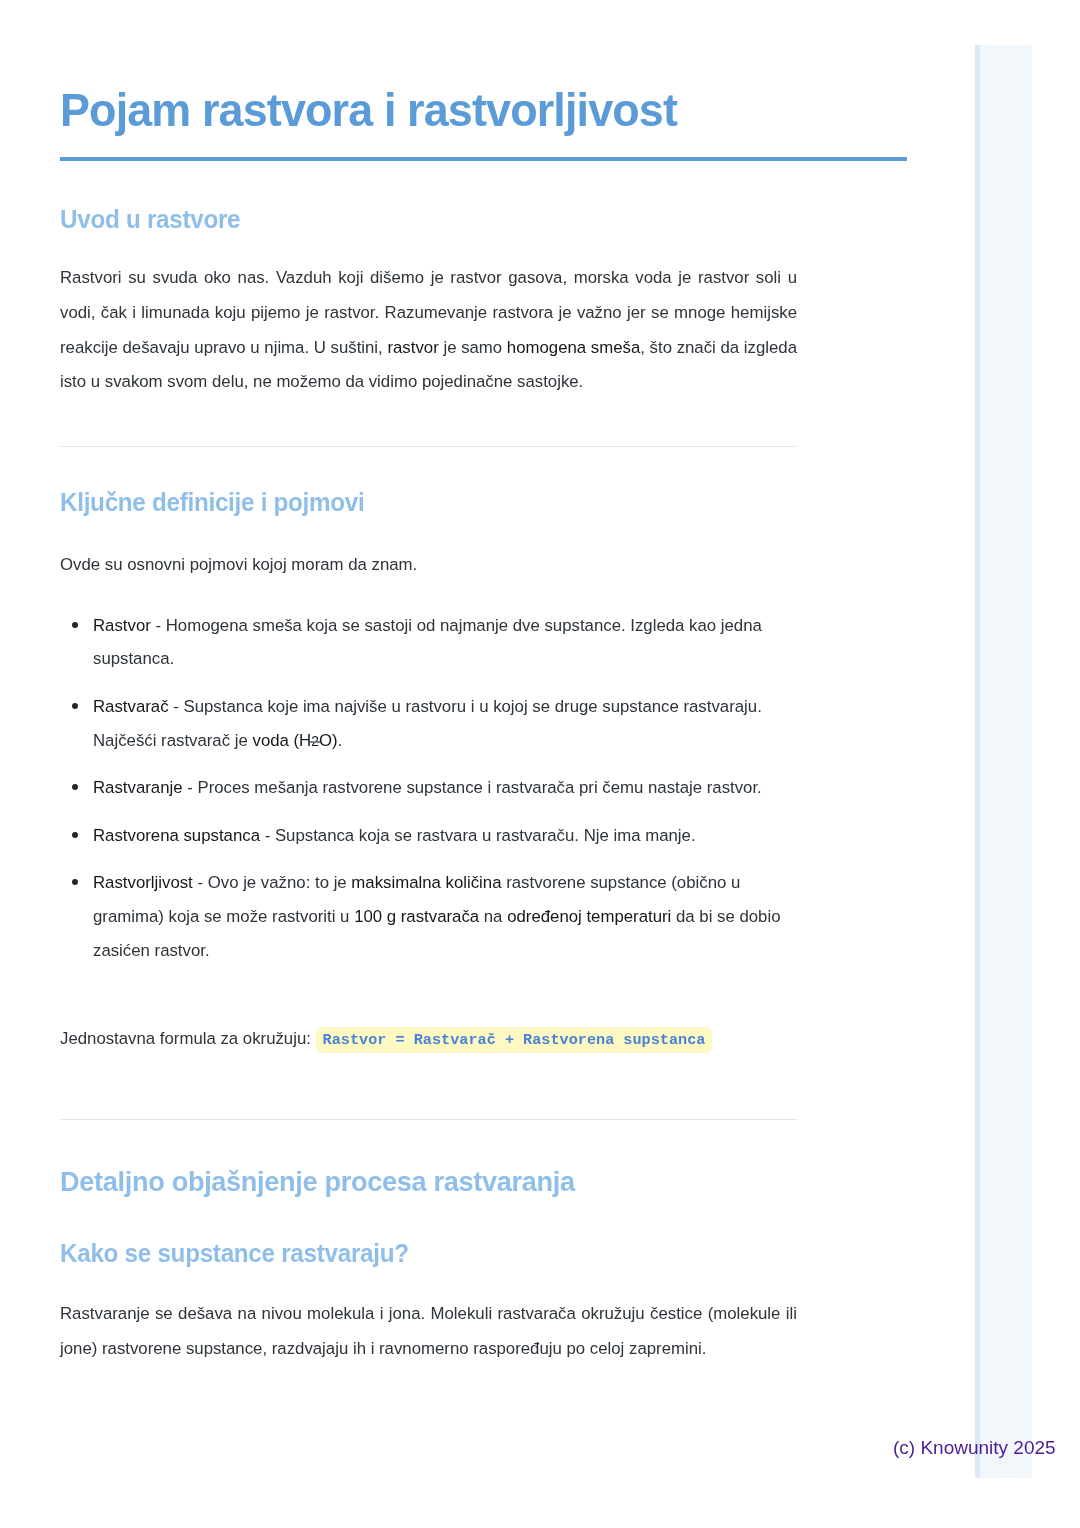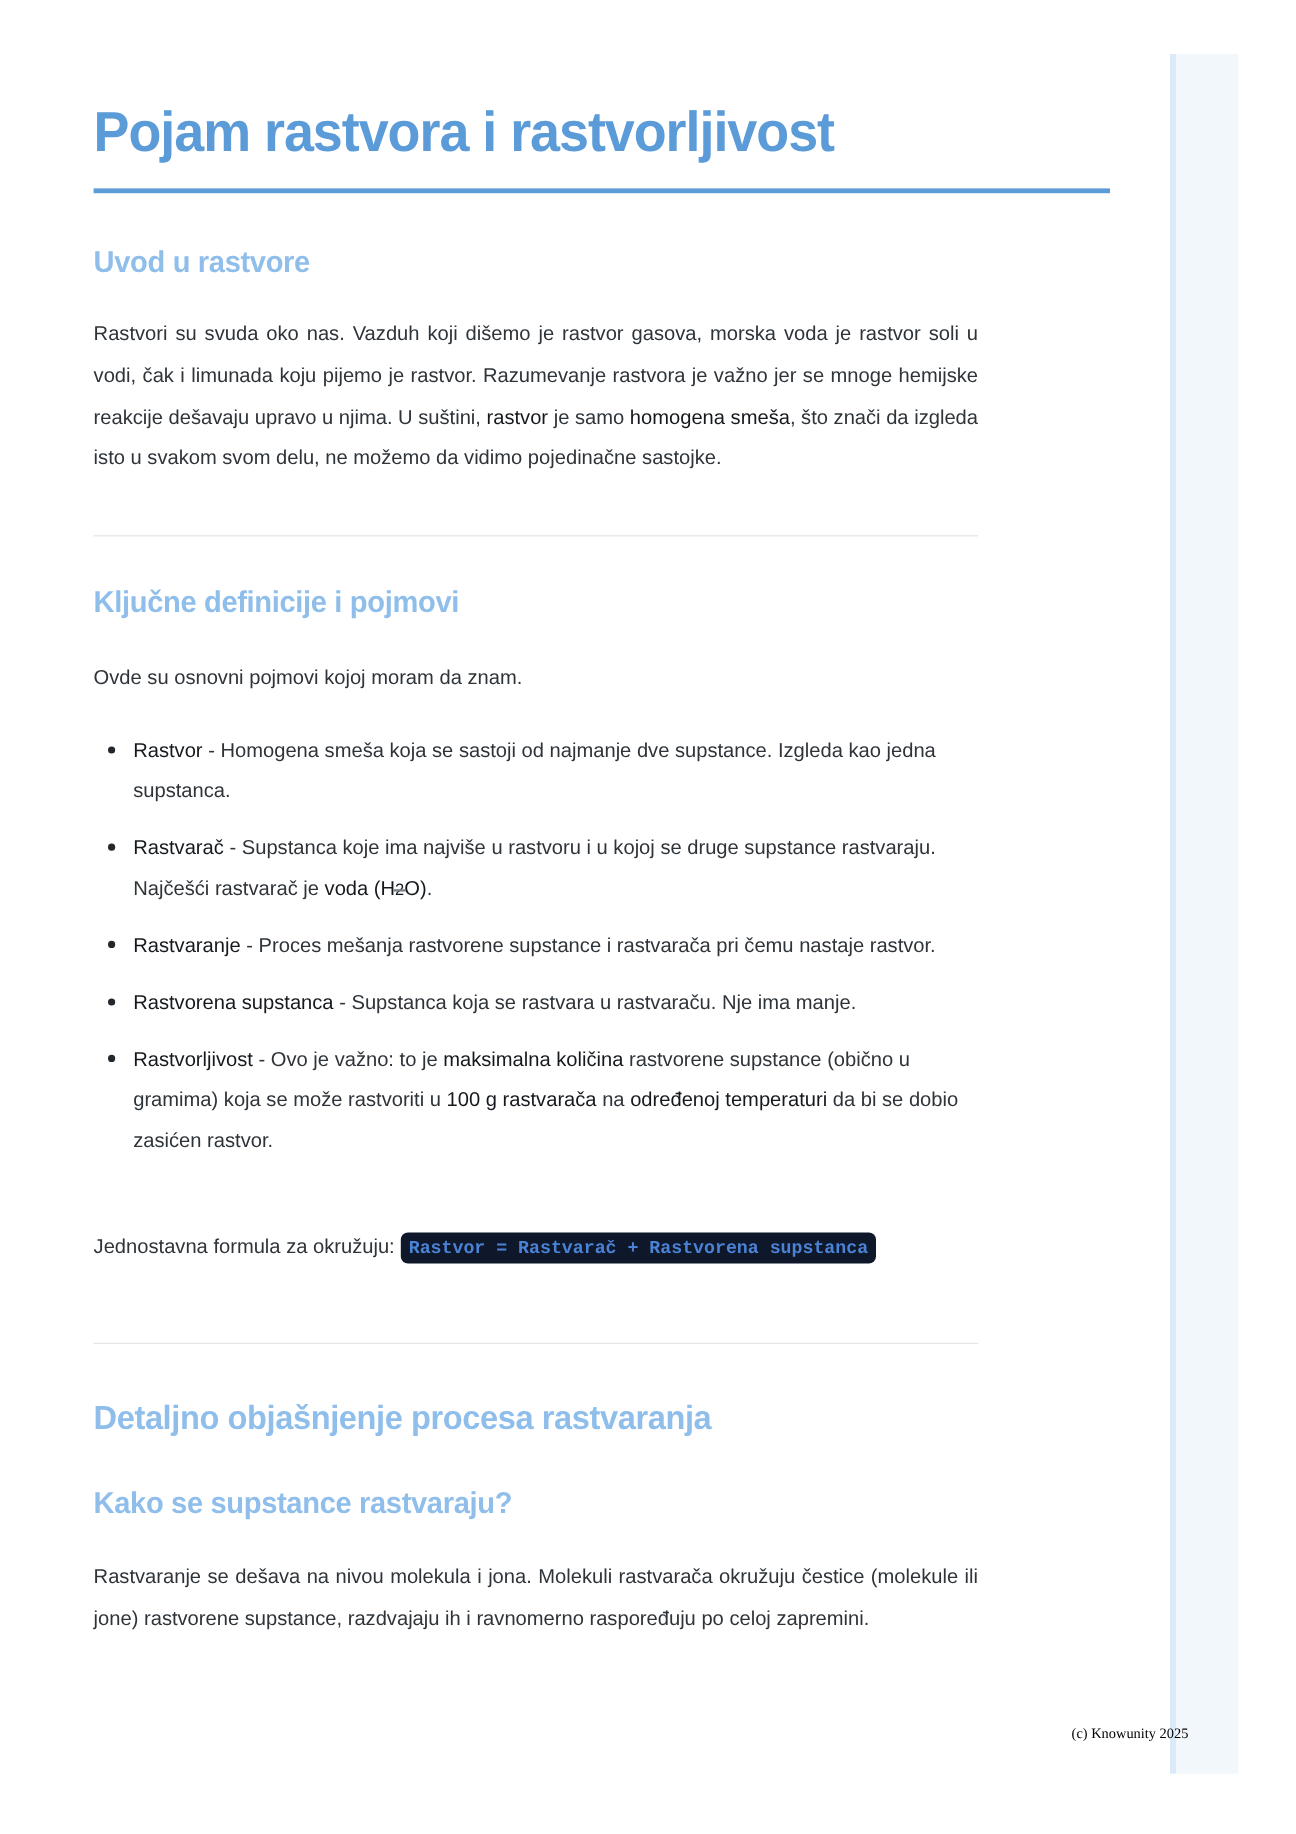--- a/index.html
+++ b/index.html
@@ -28,21 +28,21 @@
   }
 
   
   #page {
     position: absolute;
     left: 0;
     top: 0;
     width: 863px;
     height: 1528px;
     box-sizing: border-box;
-    padding: 86px 140px 0 78px;
+    padding: 86px 140px 0 60px;
   }
 
   
   .doc-title {
     margin: 0;
     font-size: 47px;
     line-height: 1.04;
     font-weight: 700;
     color: #5b9bd8;
     letter-spacing: -0.9px;
@@ -161,37 +161,37 @@
     color: #2e3439;
     text-align: justify;
     text-justify: inter-word;
     font-family: "Liberation Sans Narrow", "Liberation Sans", sans-serif;
   }
   code.inline-code {
     font-family: "Liberation Mono", "DejaVu Sans Mono", monospace;
     font-size: 15.2px;
     font-weight: 700;
     color: #4a83d6;
-    background: #0f172a;
+    background: #fef9c3;
     border-radius: 6px;
     padding: 4px 7px;
     line-height: 1.6;
     box-decoration-break: clone;
     -webkit-box-decoration-break: clone;
     white-space: normal;
   }
 
   
   #footer-watermark {
     position: absolute;
     left: 893px;
     top: 1437px;
-    font-size: 12px;
-    color: #000000;
-    font-family: Liberation Serif, serif;
+    font-size: 19px;
+    color: #4c1d95;
+    font-family: Liberation Sans, sans-serif;
     white-space: nowrap;
     z-index: 5;
   }
 
   
   .gap-title-h3 { height: 44px; }
   .gap-h3-para  { height: 27px; }
   .gap-para-div { height: 46px; }
   .gap-div-h2   { height: 41px; }
   .gap-h2-para  { height: 31px; }

